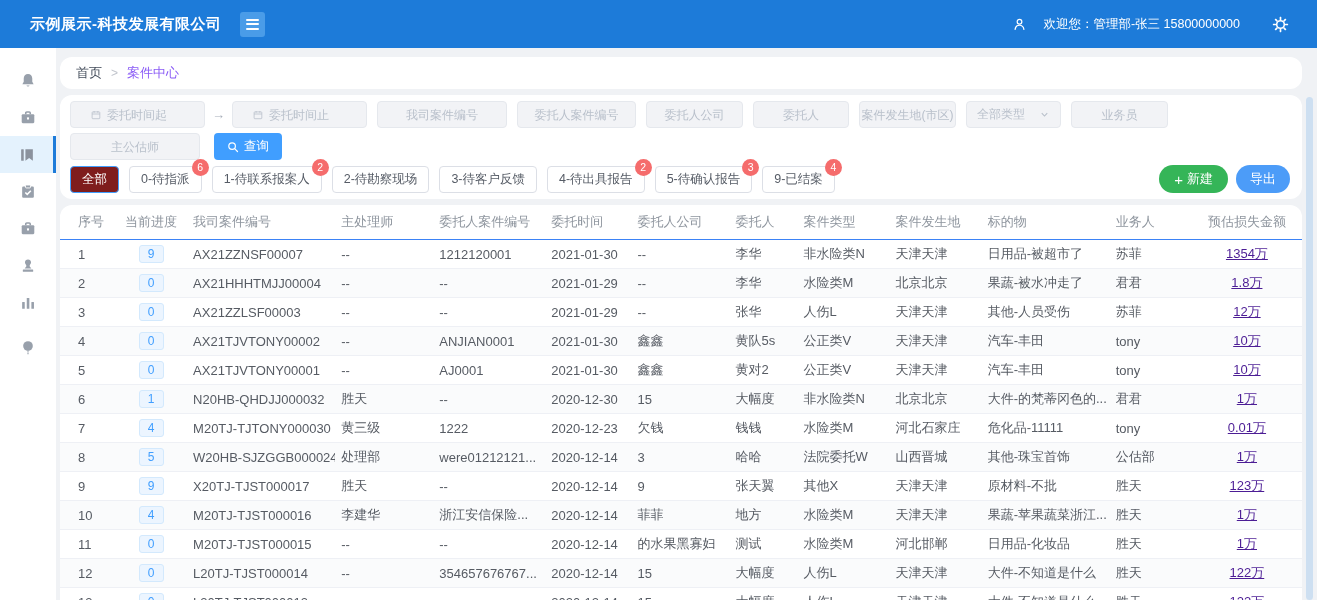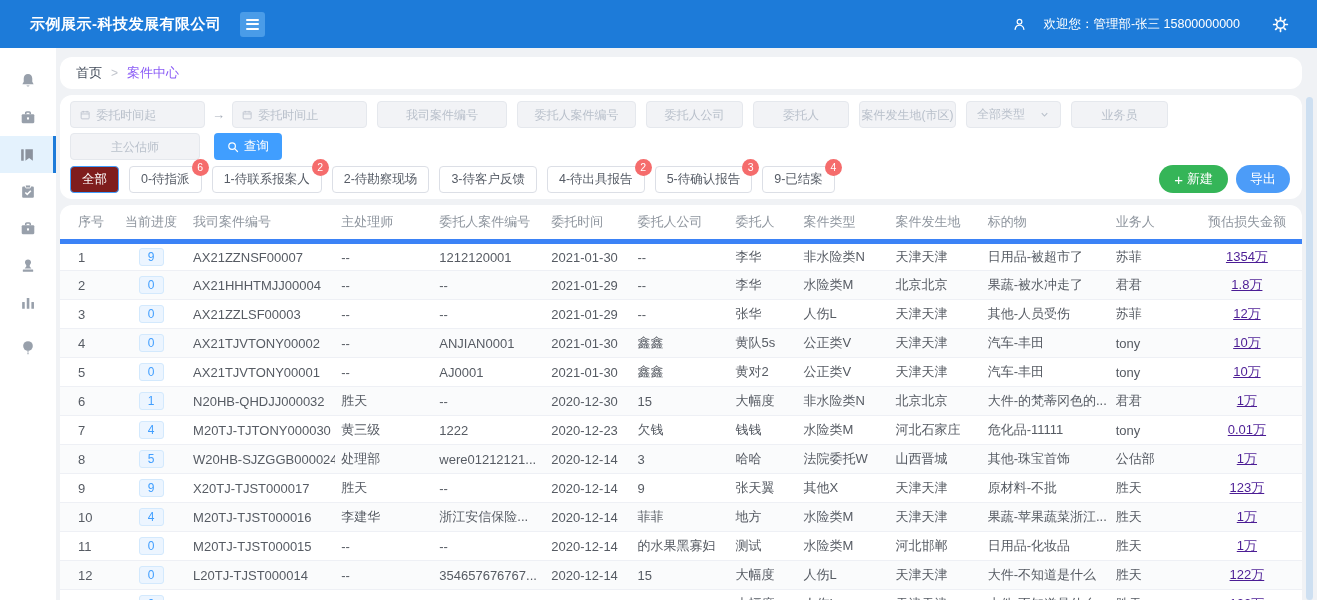--- a/index.html
+++ b/index.html
@@ -32,21 +32,21 @@
   .crumb-sep { color:#c0c4cc; margin:0 9px; font-size:12px; }
   .crumb-cur { color:#8b5cf6; }
 
   
   .filter-card { padding:6px 12px 6px 10px; margin-bottom:6px; }
   .frow { display:flex; align-items:center; margin-bottom:5px; }
   .inp, .date-box, .select-box { height:27px; background:#f2f3f6; border:1px solid #e5e8ed; border-radius:4px;
      font-size:12px; color:#5a6068; }
   .inp::placeholder { color:#b9c0cb; }
   .inp { text-align:center; outline:none; }
-  .date-box { display:flex; align-items:center; padding:0 9px; gap:6px; width:135px; color:#b9c0cb; }
+  .date-box { display:flex; align-items:center; padding:0 20px; gap:6px; width:135px; color:#b9c0cb; }
   .date-box input { border:none; background:transparent; outline:none; width:100%; font-size:12px; color:#5a6068; }
   .date-box input::placeholder { color:#b9c0cb; }
   .range-arrow { color:#a8afba; font-weight:bold; font-size:13px; margin:0 7px; }
   .gap { margin-left:10px; }
   .select-box { display:flex; align-items:center; justify-content:space-between; padding:0 10px; width:95px;
      color:#b9c0cb; cursor:pointer; }
   .btn-search { height:27px; padding:0 13px; margin-left:14px; background:#409eff; color:#fff; border:none;
      border-radius:4px; font-size:12.5px; display:flex; align-items:center; gap:5px; cursor:pointer; }
 
   
@@ -59,21 +59,21 @@
      color:#fff; font-size:10.5px; line-height:17px; border-radius:9px; text-align:center; }
   .tab-actions { margin-left:auto; display:flex; gap:8px; align-items:center; }
   .btn-new { height:28px; padding:0 15px; background:#35b558; color:#fff; border:none; border-radius:14px;
      font-size:13px; cursor:pointer; display:flex; align-items:center; gap:4px; font-family:inherit; }
   .btn-export { height:28px; padding:0 14px; background:#4c9cf8; color:#fff; border:none; border-radius:14px;
      font-size:13px; cursor:pointer; font-family:inherit; }
 
   
   .table-card { overflow:hidden; height:430px; }
   table { width:100%; border-collapse:collapse; table-layout:fixed; font-size:13px; }
-  th { height:33px; color:#8e959e; font-weight:normal; text-align:left; border-bottom:5px solid #3b82f6;
+  th { height:33px; color:#8e959e; font-weight:normal; text-align:left; border-bottom:1px solid #3b82f6;
      white-space:nowrap; overflow:hidden; padding:8px 6px; }
   td { height:29px; color:#565b63; border-bottom:1px solid #eef0f5; white-space:nowrap; overflow:hidden;
      padding:0 6px; }
   tbody tr:nth-child(even) { background:#fafbfc; }
   tbody tr { cursor:pointer; }
   th:first-child, td:first-child { padding-left:18px; }
   th.c1, td.c1 { text-align:center; }
   th.c12, td.c12 { text-align:center; padding-right:16px;margin-left:40px; }
   td.amount { color:#4c1d95;text-decoration:underline; }
   .prog { display:inline-block; min-width:25px; padding:1px 0; background:#ecf5ff; border:1px solid #d3e9fd;

